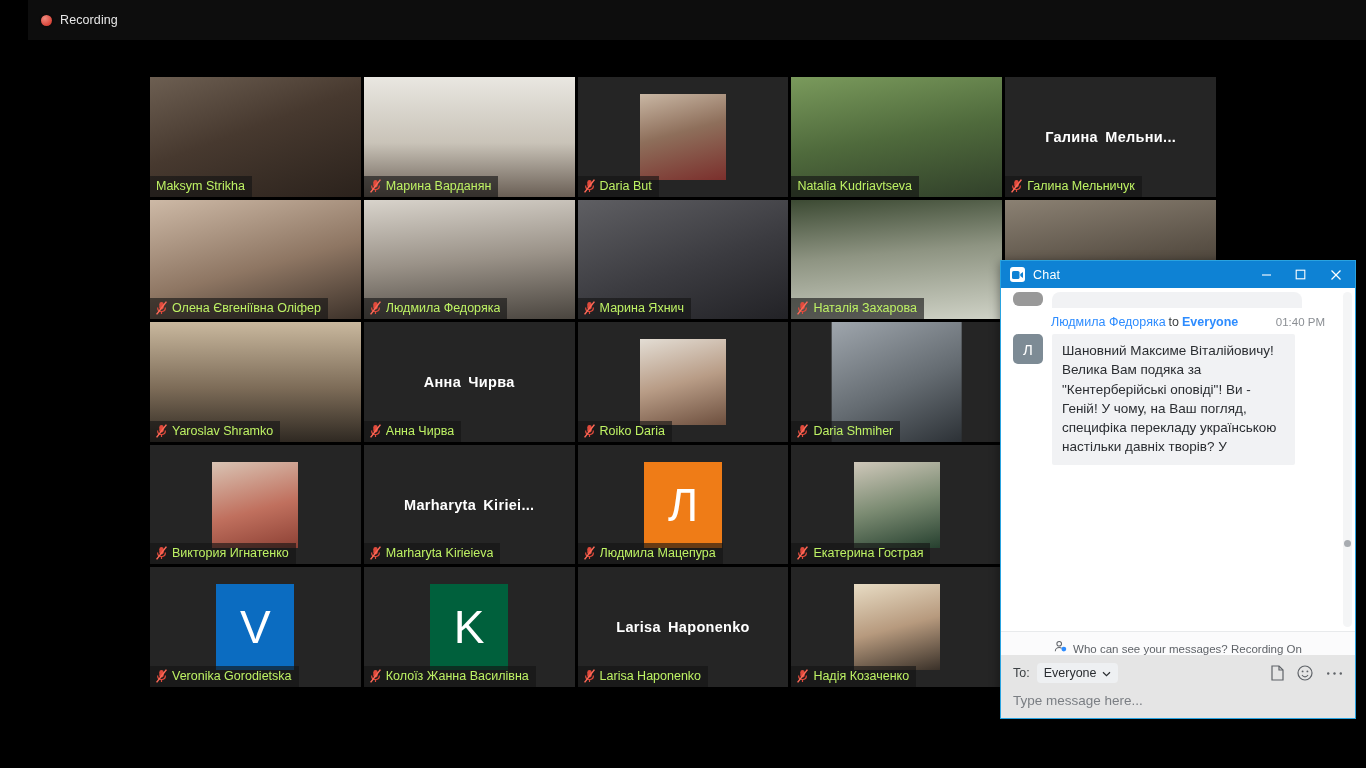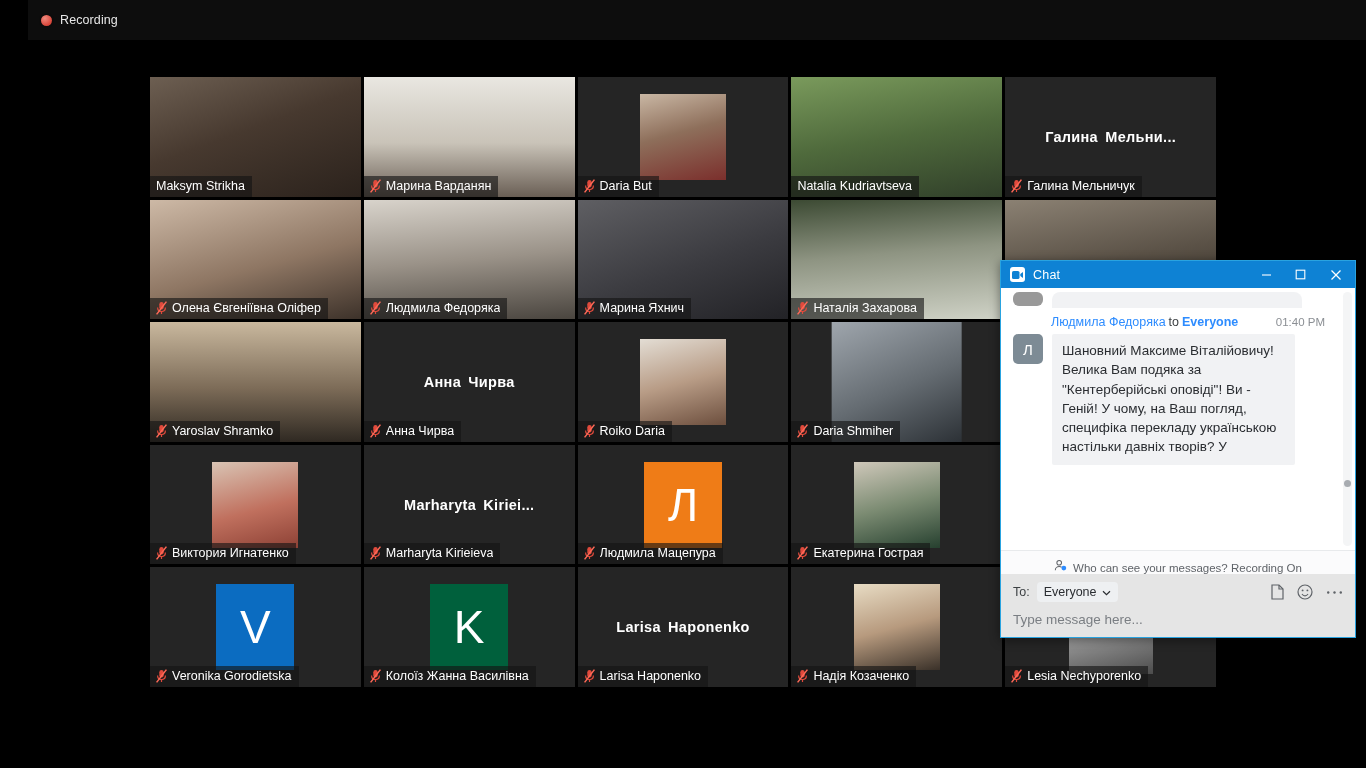--- a/index.html
+++ b/index.html
@@ -66,29 +66,29 @@
 
   
   .namebar{
     position:absolute; left:0; bottom:0; z-index:4;
     display:flex; align-items:center; gap:5px;
     padding:3px 7px 4px 6px;
     background:rgba(20,20,20,.62);
     max-width:100%;
   }
   .namebar .nm{
-    color:#ffffff; font-size:12.5px; white-space:nowrap;
+    color:#bef264; font-size:12.5px; white-space:nowrap;
     overflow:hidden; text-overflow:ellipsis;
   }
   .mic-muted{ flex:0 0 auto; width:11px; height:14px; display:block; }
 
   
   #chat-window{
     position:absolute; left:1000px; top:260px;
-    width:356px; height:378px;
+    width:356px; height:459px;
     background:#fff; z-index:40;
     border:1px solid #29a3e0;
     box-shadow:0 2px 10px rgba(0,0,0,.45);
     display:flex; flex-direction:column;
   }
   #chat-titlebar{
     height:27px; background:#0e82d4; flex:0 0 auto;
     display:flex; align-items:center; padding-left:9px; color:#fff;
   }
   #chat-app-icon{

